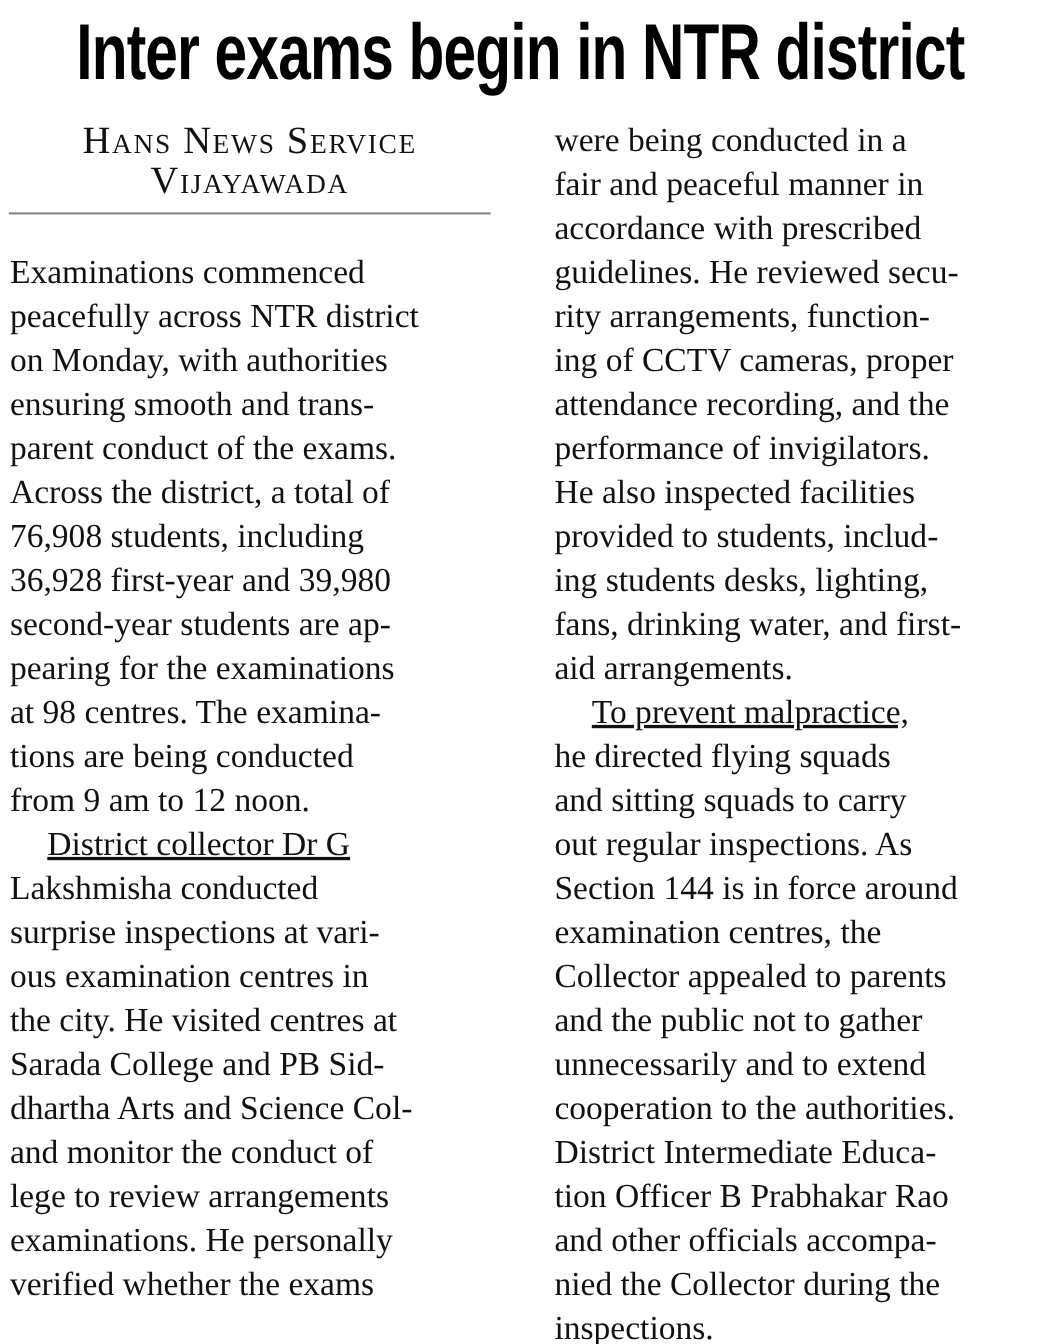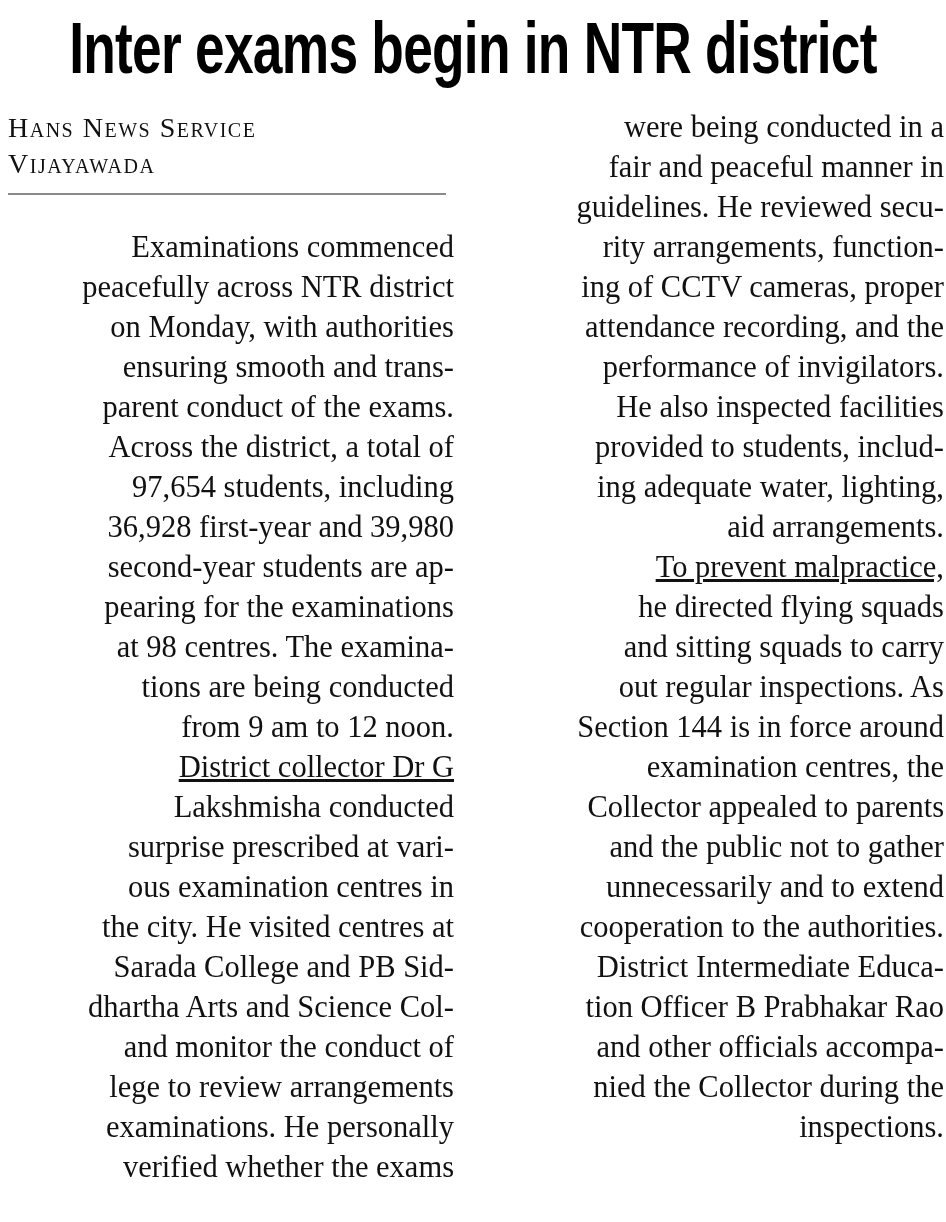--- a/index.html
+++ b/index.html
@@ -7,35 +7,35 @@
     .headline {
       position: absolute; left: 0; top: 0; width: 946px; height: 96px;
       display: flex; align-items: center; justify-content: center;
       font-family: "Liberation Sans", sans-serif; font-weight: bold;
       font-size: 72px; line-height: 1; letter-spacing: -1px;
       transform: scaleX(0.74); transform-origin: center center;
       white-space: nowrap; color: #000;
     }
     .byline {
       position: absolute; left: 8px; top: 110px; width: 438px;
-      text-align: left; font-family: "Liberation Serif", serif;
-      font-size: 28px; line-height: 36px; font-variant: small-caps;
+      text-align: center; font-family: "Liberation Serif", serif;
+      font-size: 35px; line-height: 36px; font-variant: small-caps;
       letter-spacing: 1.5px; color: #111;
     }
     .rule {
       position: absolute; left: 8px; top: 193px; width: 438px; height: 2px;
       background: #8a8a8a;
     }
     .col {
       position: absolute; font-family: "Liberation Serif", serif;
       font-size: 30.5px; line-height: 40px; color: #111;
     }
     .col-left { left: 9px; top: 227px; width: 445px; }
     .col-right { left: 504px; top: 107px; width: 440px; }
-    .line { white-space: nowrap; display: block; height: 40px; text-align: right; }
+    .line { white-space: nowrap; display: block; height: 40px; }
     .indent { padding-left: 34px; text-decoration: underline; }
   </style>
 </head>
 <body>
 
 <div class="headline">Inter exams begin in NTR district</div>
 
 <div class="byline">
   <div>Hans News Service</div>
   <div>Vijayawada</div>
@@ -43,50 +43,52 @@
 
 <div class="rule"></div>
 
 <div class="col col-left" id="col-left">
     <span class="line">Examinations commenced</span>
     <span class="line">peacefully across NTR district</span>
     <span class="line">on Monday, with authorities</span>
     <span class="line">ensuring smooth and trans-</span>
     <span class="line">parent conduct of the exams.</span>
     <span class="line">Across the district, a total of</span>
-    <span class="line">97,654 students, including</span>
+    <span class="line">76,908 students, including</span>
     <span class="line">36,928 first-year and 39,980</span>
     <span class="line">second-year students are ap-</span>
     <span class="line">pearing for the examinations</span>
     <span class="line">at 98 centres. The examina-</span>
     <span class="line">tions are being conducted</span>
     <span class="line">from 9 am to 12 noon.</span>
     <span class="line indent">District collector Dr G</span>
     <span class="line">Lakshmisha conducted</span>
-    <span class="line">surprise prescribed at vari-</span>
+    <span class="line">surprise inspections at vari-</span>
     <span class="line">ous examination centres in</span>
     <span class="line">the city. He visited centres at</span>
     <span class="line">Sarada College and PB Sid-</span>
     <span class="line">dhartha Arts and Science Col-</span>
     <span class="line">and monitor the conduct of</span>
     <span class="line">lege to review arrangements</span>
     <span class="line">examinations. He personally</span>
     <span class="line">verified whether the exams</span>
   </div>
 <div class="col col-right" id="col-right">
     <span class="line">were being conducted in a</span>
     <span class="line">fair and peaceful manner in</span>
+    <span class="line">accordance with prescribed</span>
     <span class="line">guidelines. He reviewed secu-</span>
     <span class="line">rity arrangements, function-</span>
     <span class="line">ing of CCTV cameras, proper</span>
     <span class="line">attendance recording, and the</span>
     <span class="line">performance of invigilators.</span>
     <span class="line">He also inspected facilities</span>
     <span class="line">provided to students, includ-</span>
-    <span class="line">ing adequate water, lighting,</span>
+    <span class="line">ing students desks, lighting,</span>
+    <span class="line">fans, drinking water, and first-</span>
     <span class="line">aid arrangements.</span>
     <span class="line indent">To prevent malpractice,</span>
     <span class="line">he directed flying squads</span>
     <span class="line">and sitting squads to carry</span>
     <span class="line">out regular inspections. As</span>
     <span class="line">Section 144 is in force around</span>
     <span class="line">examination centres, the</span>
     <span class="line">Collector appealed to parents</span>
     <span class="line">and the public not to gather</span>
     <span class="line">unnecessarily and to extend</span>

